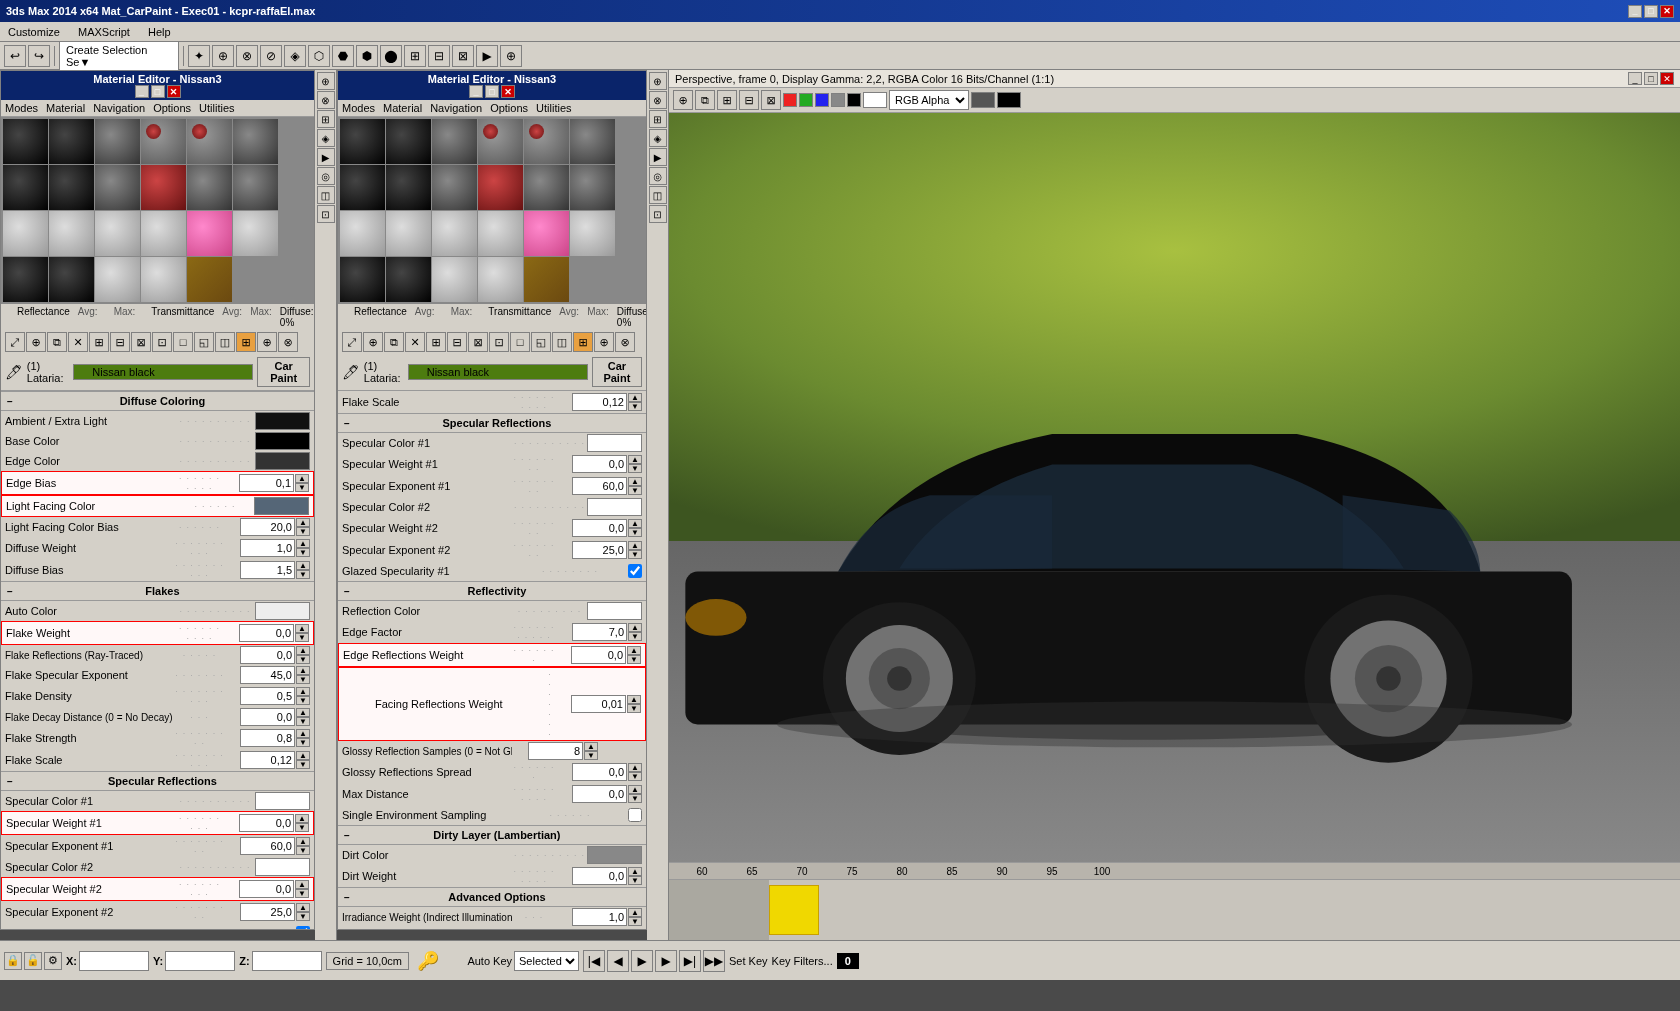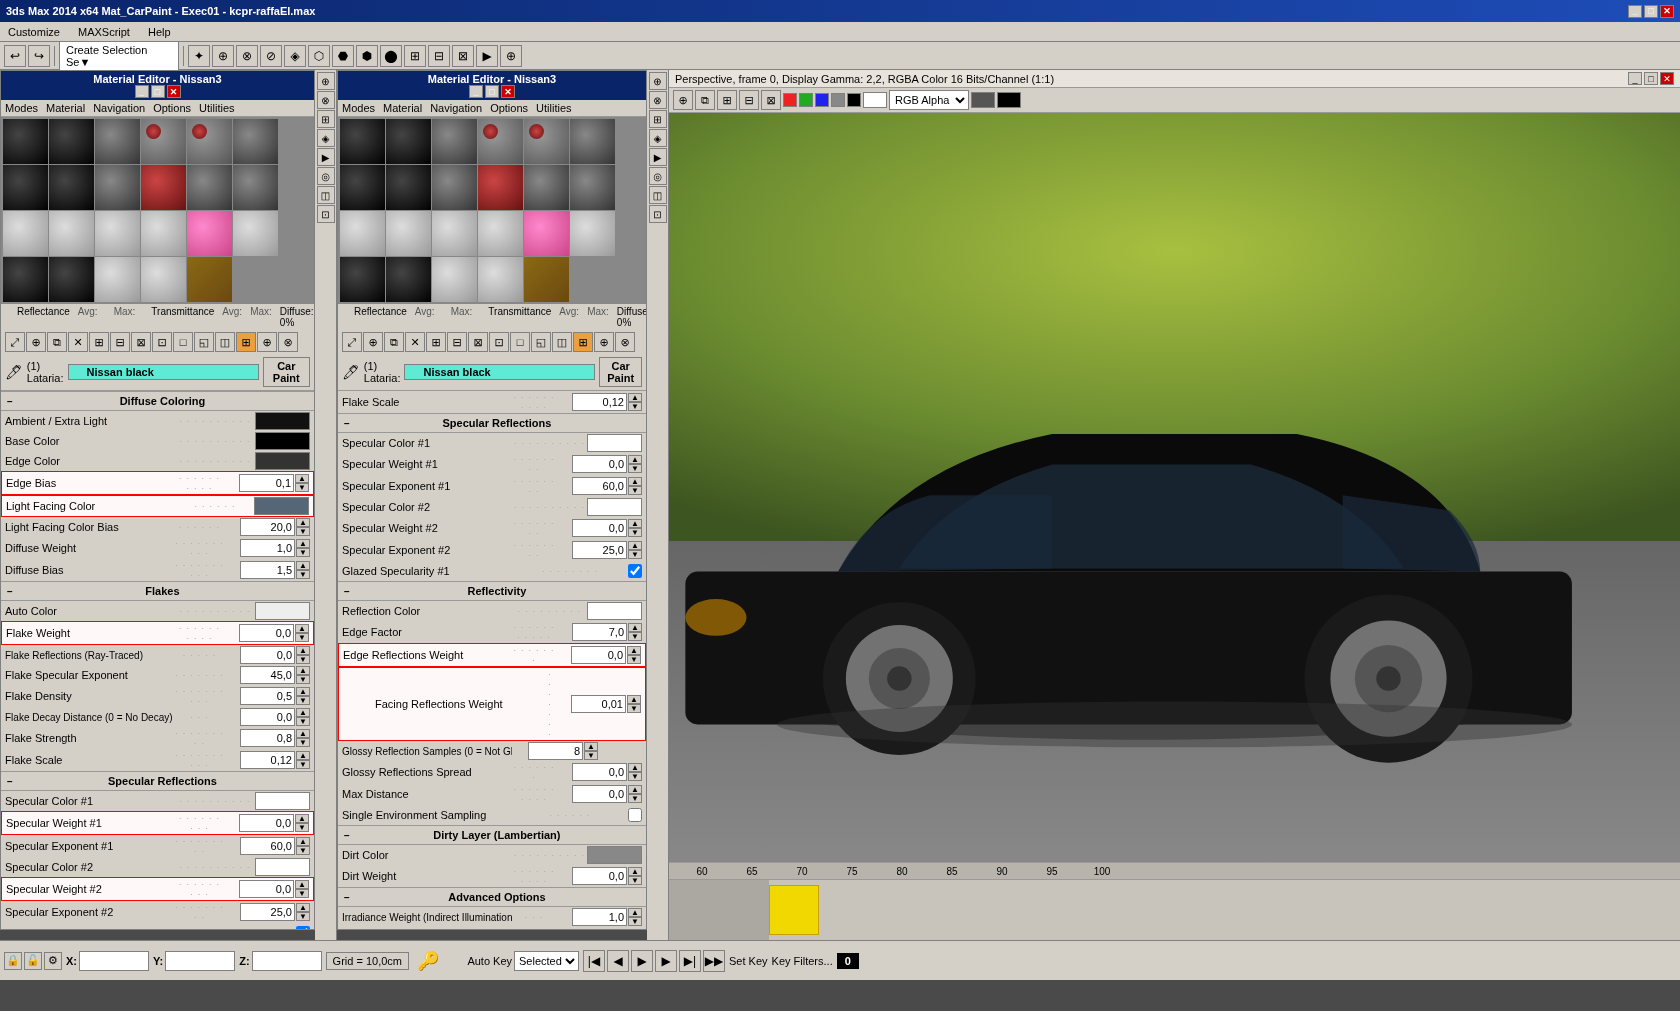--- a/index.html
+++ b/index.html
@@ -135,25 +135,24 @@
     .mat-name-row {
       display: flex;
       align-items: center;
       padding: 3px 4px;
       background: #d4d0c8;
       gap: 4px;
       border-bottom: 1px solid #999;
     }
     .mat-name-input {
       flex: 1;
-      background: #5eead4;
+      background: #4d7c0f;
       border: 1px solid #808080;
       padding: 1px 18px;
       font-size: 11px;
-      font-weight: bold;
     }
     .mat-type-btn {
       background: #d4d0c8;
       border: 1px solid #808080;
       padding: 2px 6px;
       font-size: 11px;
       cursor: pointer;
       font-weight: bold;
     }
     .eyedropper {

